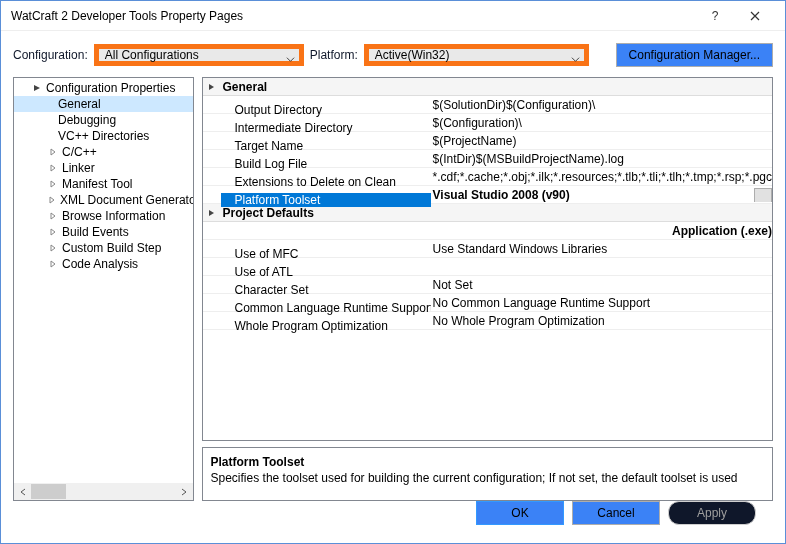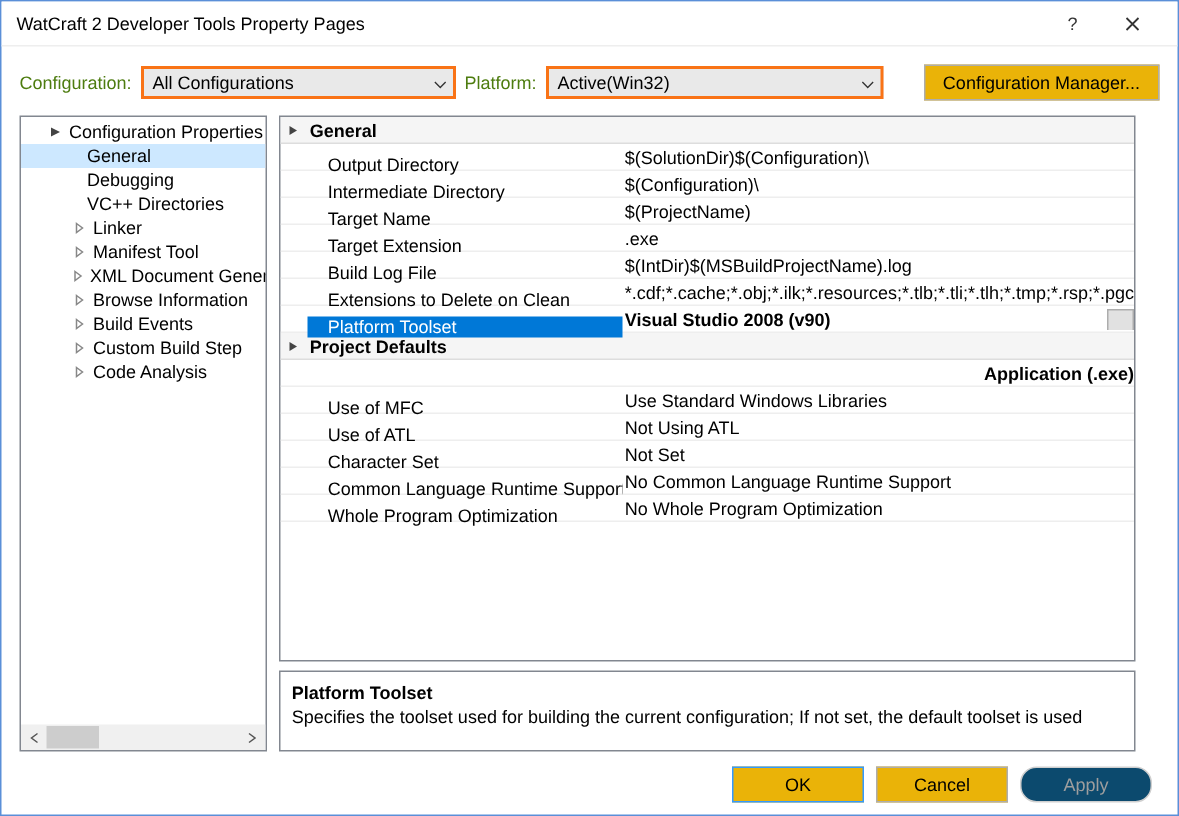--- a/index.html
+++ b/index.html
@@ -4,29 +4,29 @@
 <style>
 * { margin:0; padding:0; box-sizing:border-box; font-family:"Segoe UI",Tahoma,sans-serif; font-size:12px; }
 body { background:#fff; width:786px; height:544px; overflow:hidden; border:1px solid #5a8fd8; }
 
 .titlebar { background:#fff; height:30px; display:flex; align-items:center; padding:0 10px; border-bottom:1px solid #eee; color:#000; }
 .titlebar .title { flex:1; font-size:12px; }
 .titlebar .tbtn { width:40px; height:30px; display:flex; align-items:center; justify-content:center; color:#333; cursor:pointer; }
 .titlebar .tbtn svg { width:10px; height:10px; }
 
 .toolbar { display:flex; align-items:center; padding:12px 12px 10px 12px; gap:6px; }
-.toolbar label { color:#4d7c0f; }
-.combo { position:relative; display:flex; align-items:center; border:2px solid #f97316; background:#e9e9e9; height:22px; padding:0 18px 0 6px; }
+.toolbar label { color:#0f172a; }
+.combo { position:relative; display:flex; align-items:center; border:5px solid #f97316; background:#e9e9e9; height:22px; padding:0 18px 0 6px; }
 .combo .chev { position:absolute; right:4px; top:4px; }
 .combo.long { width:210px; }
 .combo.mid { width:225px; }
-.btn { border:1px solid #adadad; background:#eab308; height:24px; padding:0 12px; display:flex; align-items:center; cursor:pointer; }
-.btn.disabled { color:#9e9e9e; border-color:#cfcfcf; background:#0c4a6e; cursor:default;border-radius:11px; }
-
-.content { display:flex; height:calc(544px - 30px - 46px - 44px); padding:0 28px 0 12px; gap:8px; }
+.btn { border:1px solid #adadad; background:#3b82f6; height:24px; padding:0 12px; display:flex; align-items:center; cursor:pointer; }
+.btn.disabled { color:#9e9e9e; border-color:#cfcfcf; background:#0f172a; cursor:default;border-radius:11px; }
+
+.content { display:flex; height:calc(544px - 30px - 46px - 44px); padding:0 12px 0 12px; gap:8px; }
 .tree { width:207px; border:1px solid #828790; overflow:hidden; position:relative; }
 .tree-inner { padding:2px 0 0 0; height:calc(100% - 17px); overflow:hidden; }
 .tree-row { display:flex; align-items:center; height:16px; padding-left:4px; white-space:nowrap; cursor:pointer; }
 .tree-row.sel { background:#cde8ff; }
 .tree-row.sub { padding-left:44px; }
 .tree-row.subex { padding-left:34px; }
 .exp { width:10px; height:10px; margin-right:4px; display:inline-flex; align-items:center; justify-content:center; }
 .exp svg { width:8px; height:8px; }
 .tree-hscroll { position:absolute; bottom:0; left:0; right:0; height:17px; background:#f0f0f0; display:flex; align-items:center; }
 .tree-hscroll .sarrow { width:17px; height:17px; display:flex; align-items:center; justify-content:center; color:#555; }
@@ -42,21 +42,21 @@
 .grow.idt .gname { padding-left:14px;margin-top:11px; }
 .grow .gval { flex:1; padding-left:2px; white-space:nowrap; overflow:hidden; }
 .grow.sel-row .gname { background:#0078d7; color:#fff; }
 .grow.sel-row .gval { font-weight:600; position:relative; }
 .grow.sel-row .gval .ddbtn { position:absolute; right:0; top:0; width:18px; height:18px; border:1px solid #adadad; background:#e1e1e1; display:flex; align-items:center; justify-content:center; }
 .bold { font-weight:600;text-align:right; }
 
 .help { height:54px; border:1px solid #828790; padding:6px 8px 4px 8px; line-height:1.35; }
 .help .hname { font-weight:600; }
 
-.footer { height:44px; display:flex; align-items:center; justify-content:flex-end; gap:8px; padding:0 17px; }
+.footer { height:44px; display:flex; justify-content:flex-end; gap:8px; padding:0 29px; }
 .footer .btn { width:88px; justify-content:center; }
 .footer .btn.primary { border:1px solid #3399ff; }
 
 .chev svg, .gexp svg { width:9px; height:9px; }
 </style>
 </head>
 <body>
 
 <div class="titlebar">
   <span class="title">WatCraft 2 Developer Tools Property Pages</span>
@@ -111,20 +111,28 @@
           </div>
           <div class="tree-row sub">
             <span>VC++ Directories</span>
           </div>
           <div class="tree-row subex">
             <span class="exp">
               <svg viewBox="0 0 8 8">
                 <path d="M2 1 L6 4 L2 7 Z" fill="none" stroke="#888"></path>
               </svg>
             </span>
+            <span>C/C++</span>
+          </div>
+          <div class="tree-row subex">
+            <span class="exp">
+              <svg viewBox="0 0 8 8">
+                <path d="M2 1 L6 4 L2 7 Z" fill="none" stroke="#888"></path>
+              </svg>
+            </span>
             <span>Linker</span>
           </div>
           <div class="tree-row subex">
             <span class="exp">
               <svg viewBox="0 0 8 8">
                 <path d="M2 1 L6 4 L2 7 Z" fill="none" stroke="#888"></path>
               </svg>
             </span>
             <span>Manifest Tool</span>
           </div>
@@ -207,25 +215,20 @@
             <span class="gname">Intermediate Directory</span>
             <span class="gval">$(Configuration)\</span>
           </div>
           <div class="grow idt">
             <span class="gexp"></span>
             <span class="gname">Target Name</span>
             <span class="gval">$(ProjectName)</span>
           </div>
           <div class="grow idt">
             <span class="gexp"></span>
-            <span class="gname">Target Extension</span>
-            <span class="gval">.exe</span>
-          </div>
-          <div class="grow idt">
-            <span class="gexp"></span>
             <span class="gname">Build Log File</span>
             <span class="gval">$(IntDir)$(MSBuildProjectName).log</span>
           </div>
           <div class="grow idt">
             <span class="gexp"></span>
             <span class="gname">Extensions to Delete on Clean</span>
             <span class="gval">*.cdf;*.cache;*.obj;*.ilk;*.resources;*.tlb;*.tli;*.tlh;*.tmp;*.rsp;*.pgc</span>
           </div>
           <div class="grow idt sel-row">
             <span class="gexp"></span>
@@ -249,21 +252,20 @@
             <span class="gval bold">Application (.exe)</span>
           </div>
           <div class="grow idt">
             <span class="gexp"></span>
             <span class="gname">Use of MFC</span>
             <span class="gval">Use Standard Windows Libraries</span>
           </div>
           <div class="grow idt">
             <span class="gexp"></span>
             <span class="gname">Use of ATL</span>
-            <span class="gval">Not Using ATL</span>
           </div>
           <div class="grow idt">
             <span class="gexp"></span>
             <span class="gname">Character Set</span>
             <span class="gval">Not Set</span>
           </div>
           <div class="grow idt">
             <span class="gexp"></span>
             <span class="gname">Common Language Runtime Support</span>
             <span class="gval">No Common Language Runtime Support</span>

